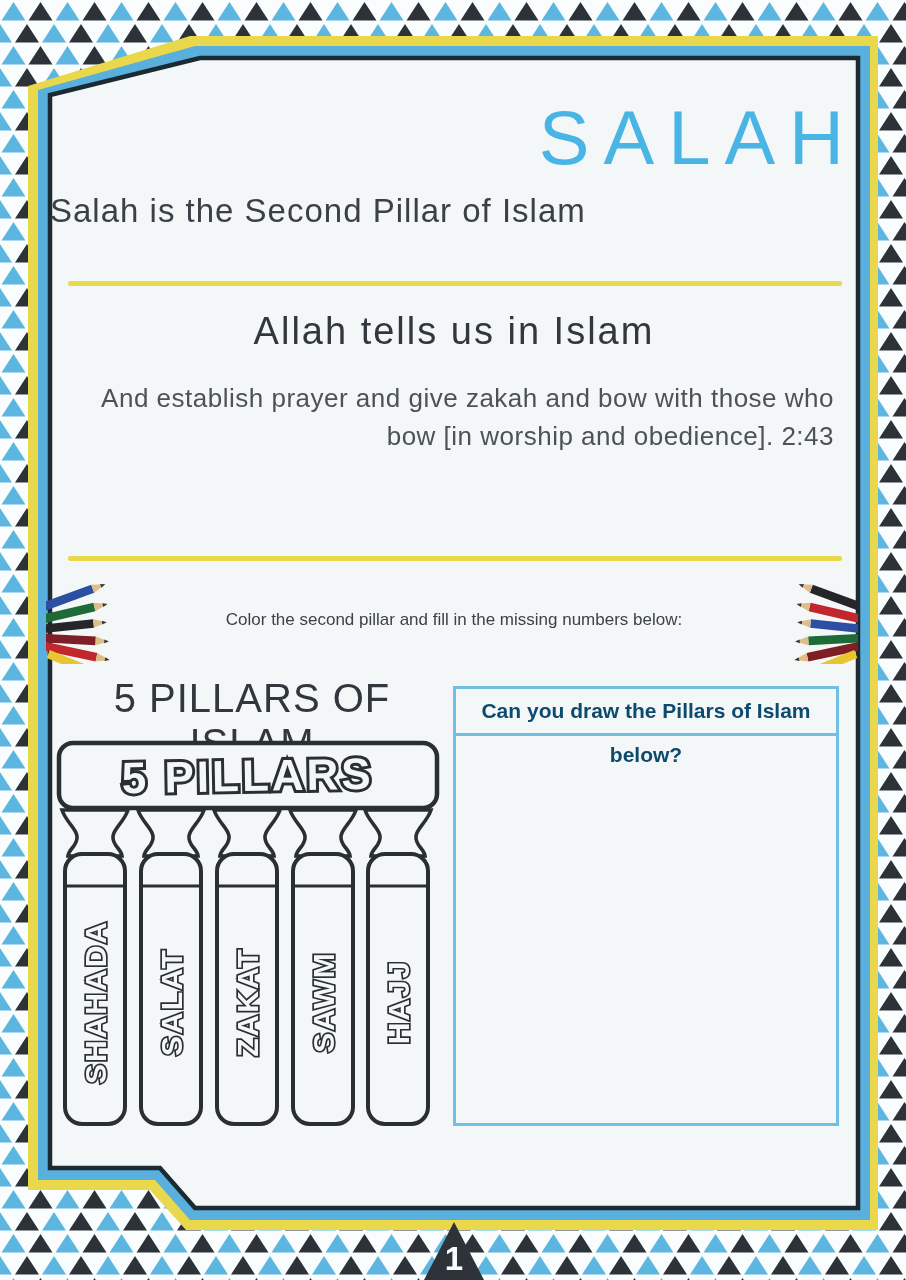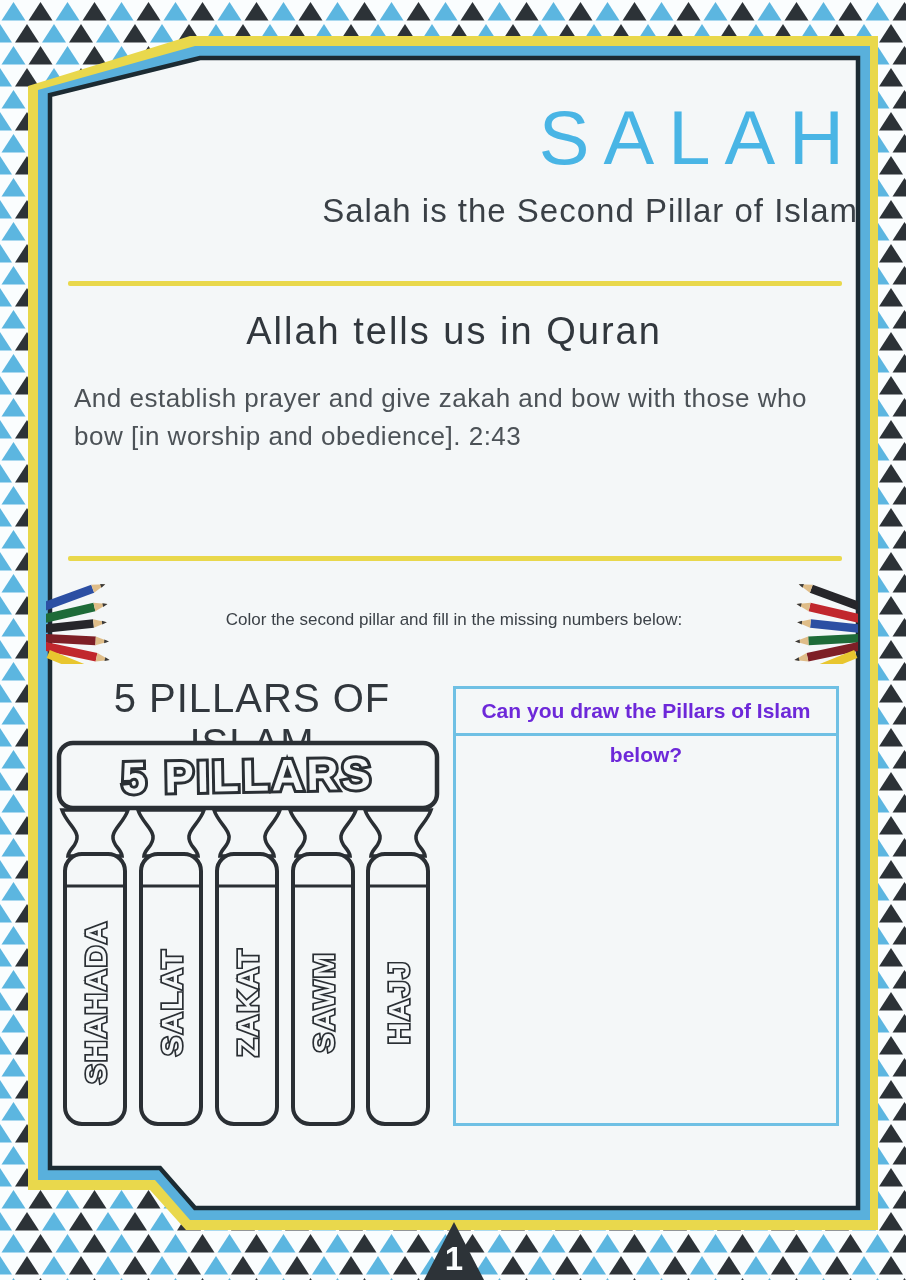--- a/index.html
+++ b/index.html
@@ -8,32 +8,32 @@
     font-family:"Liberation Sans",sans-serif;background:#fafdfe;
   }
   #bg{position:absolute;left:0;top:0;width:906px;height:1280px;}
   #content{position:absolute;left:50px;top:58px;width:808px;height:1152px;}
   .abs{position:absolute;}
   .page-title{
     left:0;top:36px;width:808px;text-align:right;
     font-size:76px;font-weight:400;letter-spacing:14px;color:#49b5e5;
   }
   .page-subtitle{
-    left:0;top:134px;width:808px;text-align:right;
+    left:0;top:134px;width:808px;text-align:left;
     font-size:33px;color:#3a4046;letter-spacing:1px;
   }
   .rule{left:18px;width:774px;height:5px;background:#e9d84c;border-radius:2px;}
   .rule1{top:223px;}
   .rule2{top:498px;}
   .quran-heading{
     left:0;top:252px;width:808px;text-align:center;
     font-size:38px;color:#31373d;letter-spacing:2px;
   }
   .verse{
-    left:24px;top:322px;width:760px;text-align:left;
+    left:24px;top:322px;width:760px;text-align:right;
     font-size:26px;line-height:1.45;color:#4c5257;letter-spacing:.5px;
   }
   .verse2{top:408px;}
   .instruction{
     left:54px;top:552px;width:700px;text-align:center;
     font-size:17px;font-weight:normal;color:#3c4248;white-space:nowrap;
   }
   .pillars-heading{
     left:4px;top:618px;width:396px;text-align:center;
     font-size:40px;color:#31373d;letter-spacing:1px;
@@ -41,21 +41,21 @@
   .pencils{width:86px;height:82px;}
   .pencils-left{left:-4px;top:524px;}
   .pencils-right{left:722px;top:524px;}
   .pillars-svg{left:0px;top:676px;width:404px;height:404px;}
   .draw-box{
     left:403px;top:628px;width:386px;height:440px;
     border:3px solid #6fc0e4;background:#f4f7f8;box-sizing:border-box;
   }
   .draw-box-header{
     height:44px;line-height:44px;border-bottom:3px solid #6fc0e4;
-    text-align:center;font-size:21px;font-weight:bold;color:#6d28d9;
+    text-align:center;font-size:21px;font-weight:bold;color:#0c4a6e;
   }
   .draw-box-body{height:390px;}
   .page-num-wrap{left:422px;top:1222px;width:64px;height:58px;}
   .page-num-tri{
     position:absolute;left:2px;top:0;width:0;height:0;
     border-left:30px solid transparent;border-right:30px solid transparent;
     border-bottom:58px solid #2d3338;
   }
   .page-num{
     position:absolute;left:0;top:18px;width:64px;text-align:center;
@@ -83,21 +83,21 @@
   <polygon points="200,58 858,58 858,1208 195,1208 160,1168 50,1168 50,95" fill="#f4f7f8" stroke="#1c2b33" stroke-width="4.5"></polygon>
 </svg>
 
 <div id="content">
 
   <div class="abs page-title">SALAH</div>
   <div class="abs page-subtitle">Salah is the Second Pillar of Islam</div>
 
   <div class="abs rule rule1"></div>
 
-  <div class="abs quran-heading">Allah tells us in Quran</div>
+  <div class="abs quran-heading">Allah tells us in Islam</div>
   <div class="abs verse">And establish prayer and give zakah and bow with those who bow [in worship and obedience]. 2:43</div>
 
   <div class="abs rule rule2"></div>
 
   <svg class="abs pencils pencils-left" viewBox="0 0 90 84" xmlns="http://www.w3.org/2000/svg">
     <g>
       <g transform="translate(0,24) rotate(-20)">
           <rect x="-4" y="-4.5" width="56" height="9" fill="#2c4fa3"></rect>
           <polygon points="52,-4.5 52,4.5 66,0" fill="#dfbd88"></polygon>
           <polygon points="61,-2 61,2 66,0" fill="#3a3a3a"></polygon>

